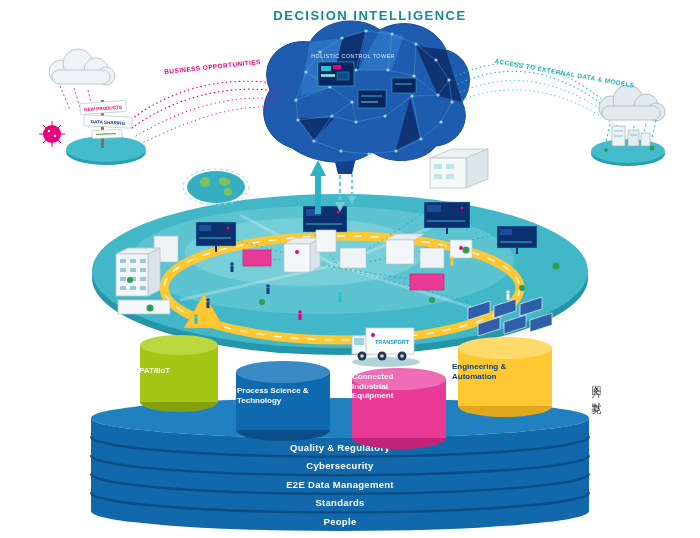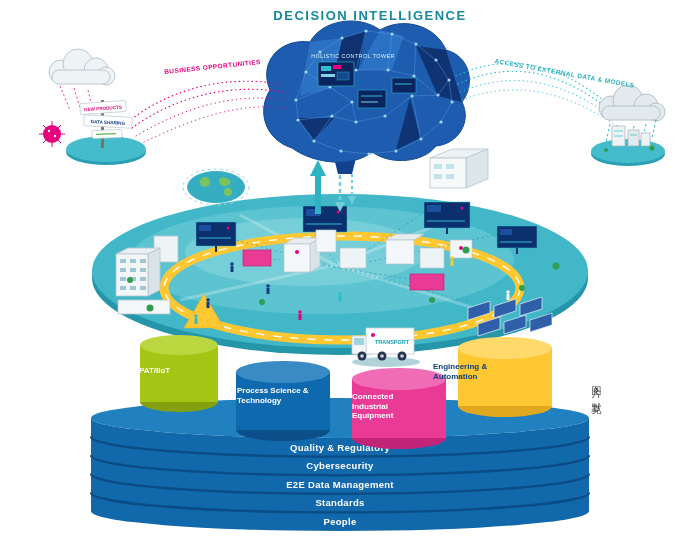--- a/index.html
+++ b/index.html
@@ -9,22 +9,22 @@
   .overlay{position:absolute;pointer-events:none;}
   .title{left:250px;top:8px;width:240px;text-align:center;font-size:13px;letter-spacing:1.5px;
          color:#17889e;font-weight:700;}
   .flow-left{left:155px;top:63px;width:115px;transform:rotate(-6deg);font-size:6.5px;font-weight:700;
          color:#e6007e;letter-spacing:.4px;text-align:center;}
   .flow-right{left:477px;top:54px;width:178px;transform:rotate(10deg);transform-origin:left center;
          font-size:6.5px;font-weight:700;color:#2fb0c0;letter-spacing:.4px;text-align:center;}
   .pillar-label{position:absolute;text-align:left;font-size:8px;font-weight:700;line-height:1.2;color:#fff;}
   #pl0{left:139px;top:366px;width:80px;}
   #pl1{left:237px;top:386px;width:92px;}
-  #pl2{left:352px;top:392px;width:72px;}
-  #pl3{left:433px;top:362px;width:94px;color:#0d3f7a;}
+  #pl2{left:352px;top:372px;width:72px;}
+  #pl3{left:452px;top:362px;width:94px;color:#0d3f7a;}
   .credit{left:589px;top:378px;writing-mode:vertical-rl;font-size:10px;color:#4a4a4a;letter-spacing:2px;}
 </style>
 </head>
 <body>
 
 <div class="stage">
 
 <svg width="700" height="538" viewBox="0 0 700 538">
 
   <g>

